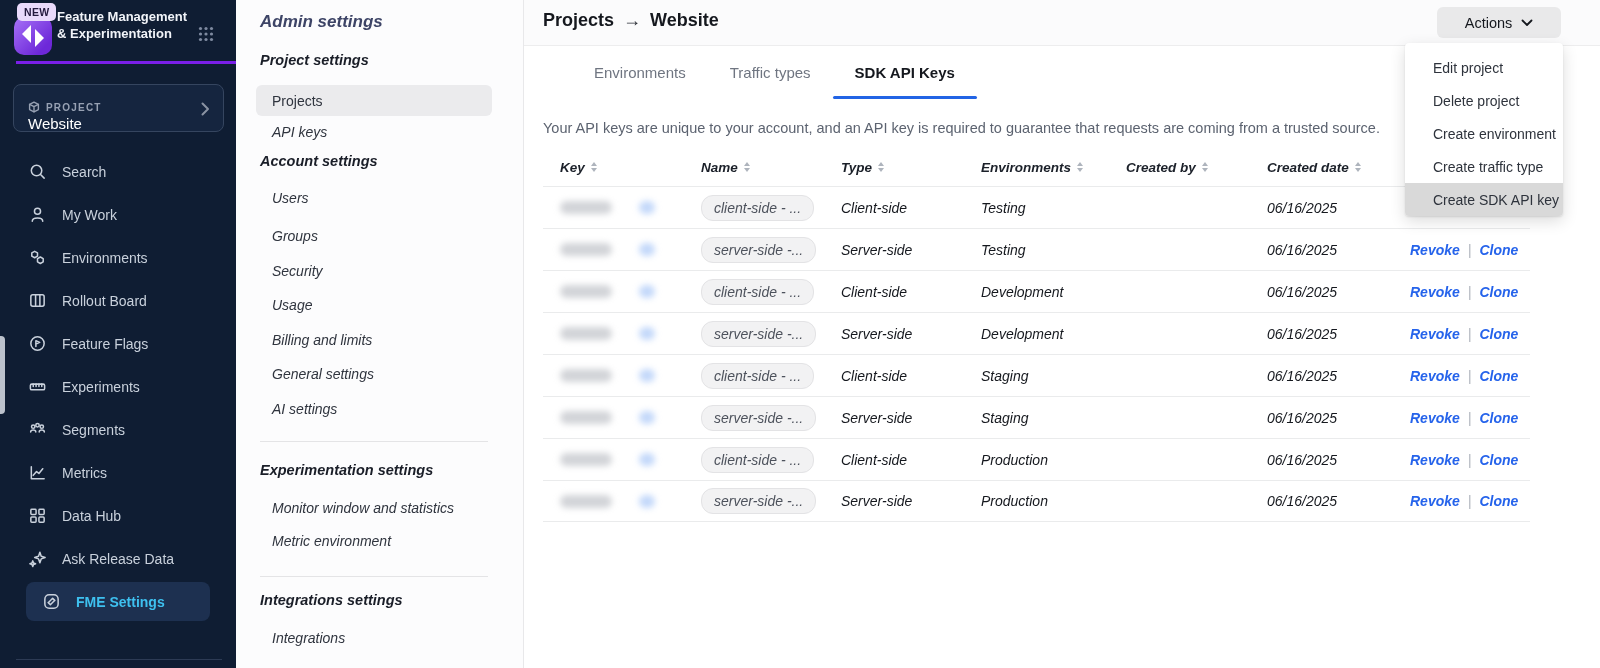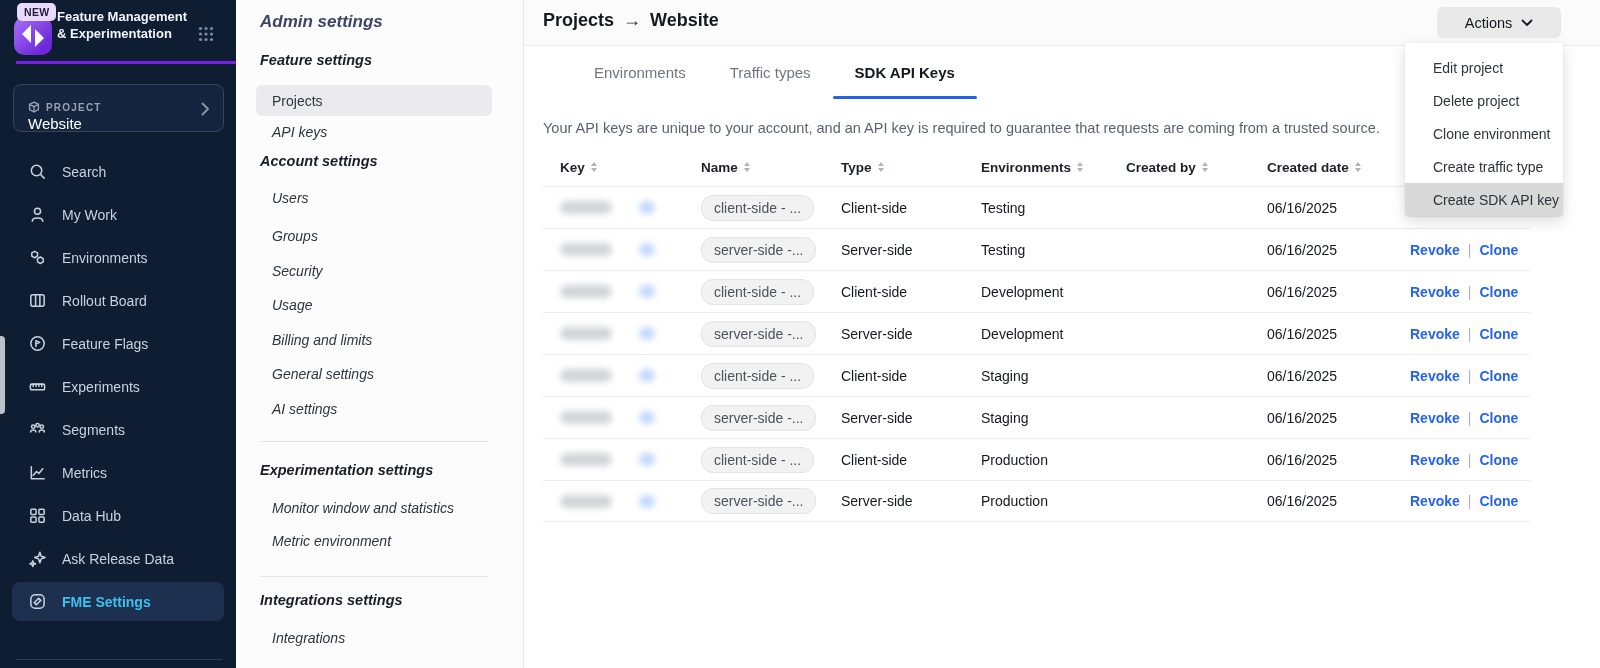--- a/index.html
+++ b/index.html
@@ -25,21 +25,21 @@
     background:#15253f; border:1px solid #35455f; border-radius:8px; cursor:pointer; }
   .proj-label-row { display:flex; align-items:center; gap:6px; margin:16px 0 0 14px;
     color:#97a1b3; font-size:10px; font-weight:700; letter-spacing:1.2px; }
   .proj-name { margin:2px 0 0 14px; color:#ffffff; font-size:15px; font-weight:500; }
   .proj-chevron { position:absolute; right:13px; top:17px; }
 
   .nav { position:absolute; top:150px; left:0; right:0; }
   .nav-item { height:43px; display:flex; align-items:center; gap:15px;
     padding-left:28px; color:#c9d1dc; font-size:14px; cursor:pointer; }
   .nav-item svg { flex:0 0 auto; }
-  .nav-item.active { height:39px; margin:2px 12px; padding-left:16px;
+  .nav-item.active { height:39px; margin:2px 26px; padding-left:16px;
     background:#1d3050; border-radius:8px; color:#3ec0ef; font-weight:600; }
   .nav-divider { position:absolute; left:16px; right:14px; top:659px; height:1px;
     background:#2c3a54; }
   .scroll-sliver { position:absolute; left:0; top:336px; width:5px; height:78px;
     background:#cfd5dd; border-radius:0 4px 4px 0; opacity:.9; }
 
   
   .admin { position:absolute; left:236px; top:0; width:288px; height:668px;
     background:#fcfcfd; border-right:1px solid #e8e8ea; }
   .admin .abs { position:absolute; left:24px; white-space:nowrap;font-style:italic; }
@@ -66,21 +66,21 @@
   .tabs { position:absolute; left:48px; top:46px; height:53px; display:flex; }
   .tab { padding:0 22px; display:flex; align-items:center; font-size:15px;
     color:#6f7581; cursor:pointer; position:relative; }
   .tab.active { color:#15181e; font-weight:700; }
   .tab.active::after { content:""; position:absolute; left:0; right:0; bottom:0;
     height:3px; background:#2264e5; border-radius:2px; }
 
   .description { position:absolute; left:19px; top:120px; font-size:14.5px;
     color:#5c6370; white-space:nowrap; }
 
-  .table { position:absolute; left:19px; top:148px; width:987px; }
+  .table { position:absolute; left:19px; top:148px; width:987px;font-style:italic; }
   .trow { display:grid; grid-template-columns:141px 140px 140px 145px 141px 143px 1fr;
     align-items:center; padding:0 18px 0 17px; }
   .thead { height:38px; }
   .th { display:flex; align-items:center; gap:6px; font-size:13.5px; font-weight:700;
     color:#1b2029; cursor:pointer; }
   .sort { display:inline-flex; flex-direction:column; gap:2px; }
   .sort i { width:0; height:0; border-left:3.5px solid transparent;
     border-right:3.5px solid transparent; display:block; }
   .sort .up { border-bottom:4px solid #aeb4bd; }
   .sort .down { border-top:4px solid #aeb4bd; }
@@ -246,21 +246,21 @@
     </div>
   </div>
 
   <div class="nav-divider"></div>
   <div class="scroll-sliver"></div>
 </div>
 
 <div class="admin">
   <div class="abs admin-title" style="top:12px">Admin settings</div>
 
-  <div class="abs admin-heading" style="top:52px">Feature settings</div>
+  <div class="abs admin-heading" style="top:52px">Project settings</div>
   <div class="admin-item-selected" style="top:85px">Projects</div>
   <div class="abs admin-item" style="left:36px; top:124px">API keys</div>
 
   <div class="abs admin-heading" style="top:153px">Account settings</div>
   <div class="abs admin-item" style="left:36px; top:190px">Users</div>
   <div class="abs admin-item" style="left:36px; top:228px">Groups</div>
   <div class="abs admin-item" style="left:36px; top:263px">Security</div>
   <div class="abs admin-item" style="left:36px; top:297px">Usage</div>
   <div class="abs admin-item" style="left:36px; top:332px">Billing and limits</div>
   <div class="abs admin-item" style="left:36px; top:366px">General settings</div>
@@ -483,17 +483,17 @@
             <span class="pipe">|</span>
             <span class="link">Clone</span>
           </div>
       </div>
     </div>
   </div>
 
   <div class="menu">
     <div class="menu-item">Edit project</div>
     <div class="menu-item">Delete project</div>
-    <div class="menu-item">Clone environment</div>
+    <div class="menu-item">Create environment</div>
     <div class="menu-item">Create traffic type</div>
     <div class="menu-item highlighted">Create SDK API key</div>
   </div>
 </div>
 
 </body></html>

